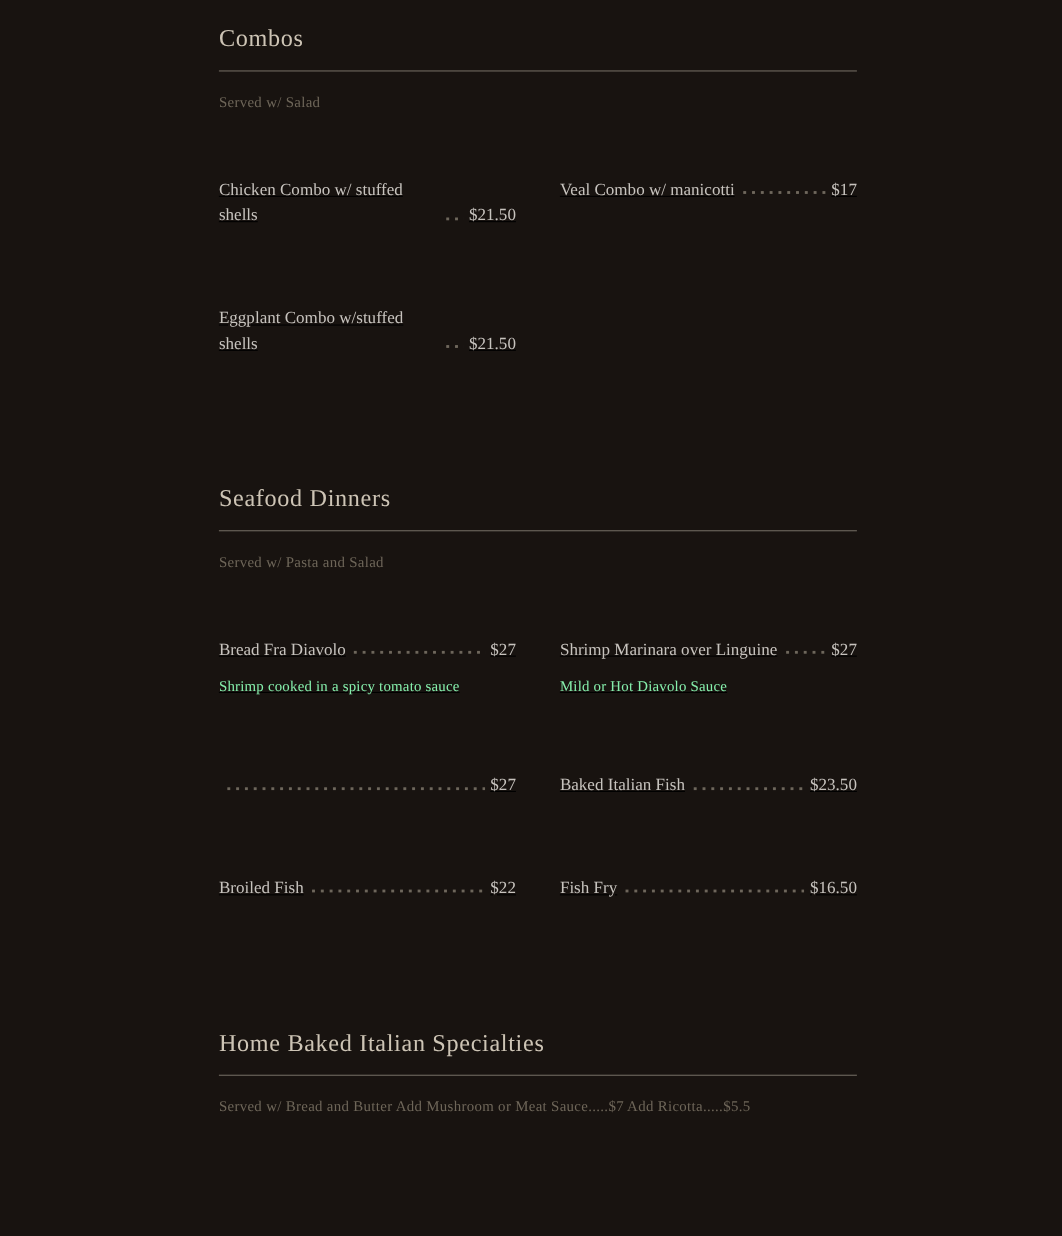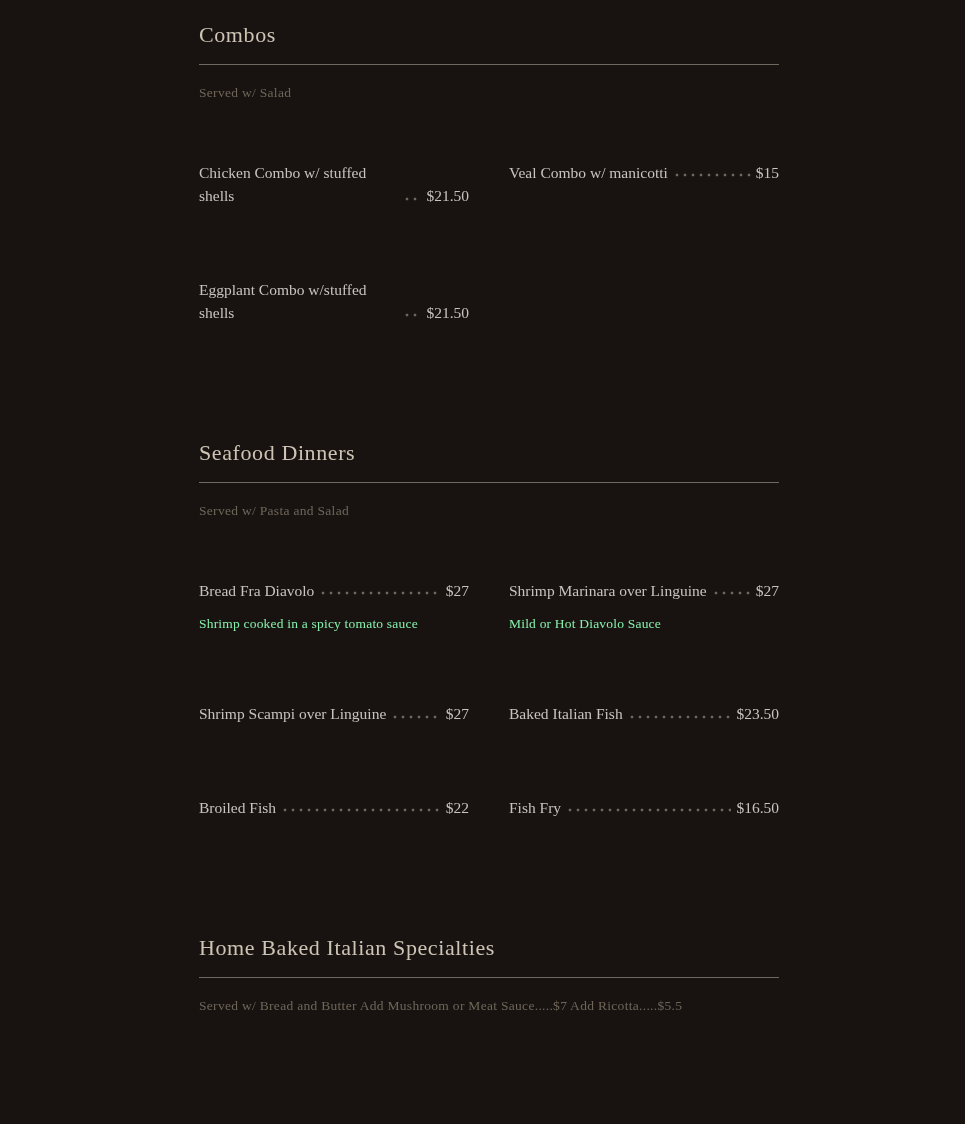--- a/index.html
+++ b/index.html
@@ -34,20 +34,21 @@
     color: #6e6659;
     letter-spacing: 0.3px;
     margin-bottom: 60px;
   }
   .grid {
     display: grid;
     grid-template-columns: 1fr 1fr;
     column-gap: 40px;
     row-gap: 70px;
     align-items: start;
+    text-decoration: underline;
   }
   .item { min-width: 0; }
   .line {
     display: flex;
     align-items: flex-end;
     color: #c7c3be;
     font-size: 15.5px;
     line-height: 1.5;
   }
   .name { min-width: 0; }
@@ -83,21 +84,21 @@
         <div class="line">
           <span class="name">Chicken Combo w/ stuffed shells</span>
           <span class="dots"></span>
           <span class="price">$21.50</span>
         </div>
       </div>
       <div class="item">
         <div class="line">
           <span class="name">Veal Combo w/ manicotti</span>
           <span class="dots"></span>
-          <span class="price">$15</span>
+          <span class="price">$17</span>
         </div>
       </div>
       <div class="item">
         <div class="line">
           <span class="name">Eggplant Combo w/stuffed shells</span>
           <span class="dots"></span>
           <span class="price">$21.50</span>
         </div>
       </div>
     </div>
@@ -119,21 +120,20 @@
       <div class="item">
         <div class="line">
           <span class="name">Shrimp Marinara over Linguine</span>
           <span class="dots"></span>
           <span class="price">$27</span>
         </div>
         <p class="desc">Mild or Hot Diavolo Sauce</p>
       </div>
       <div class="item">
         <div class="line">
-          <span class="name">Shrimp Scampi over Linguine</span>
           <span class="dots"></span>
           <span class="price">$27</span>
         </div>
       </div>
       <div class="item">
         <div class="line">
           <span class="name">Baked Italian Fish</span>
           <span class="dots"></span>
           <span class="price">$23.50</span>
         </div>

